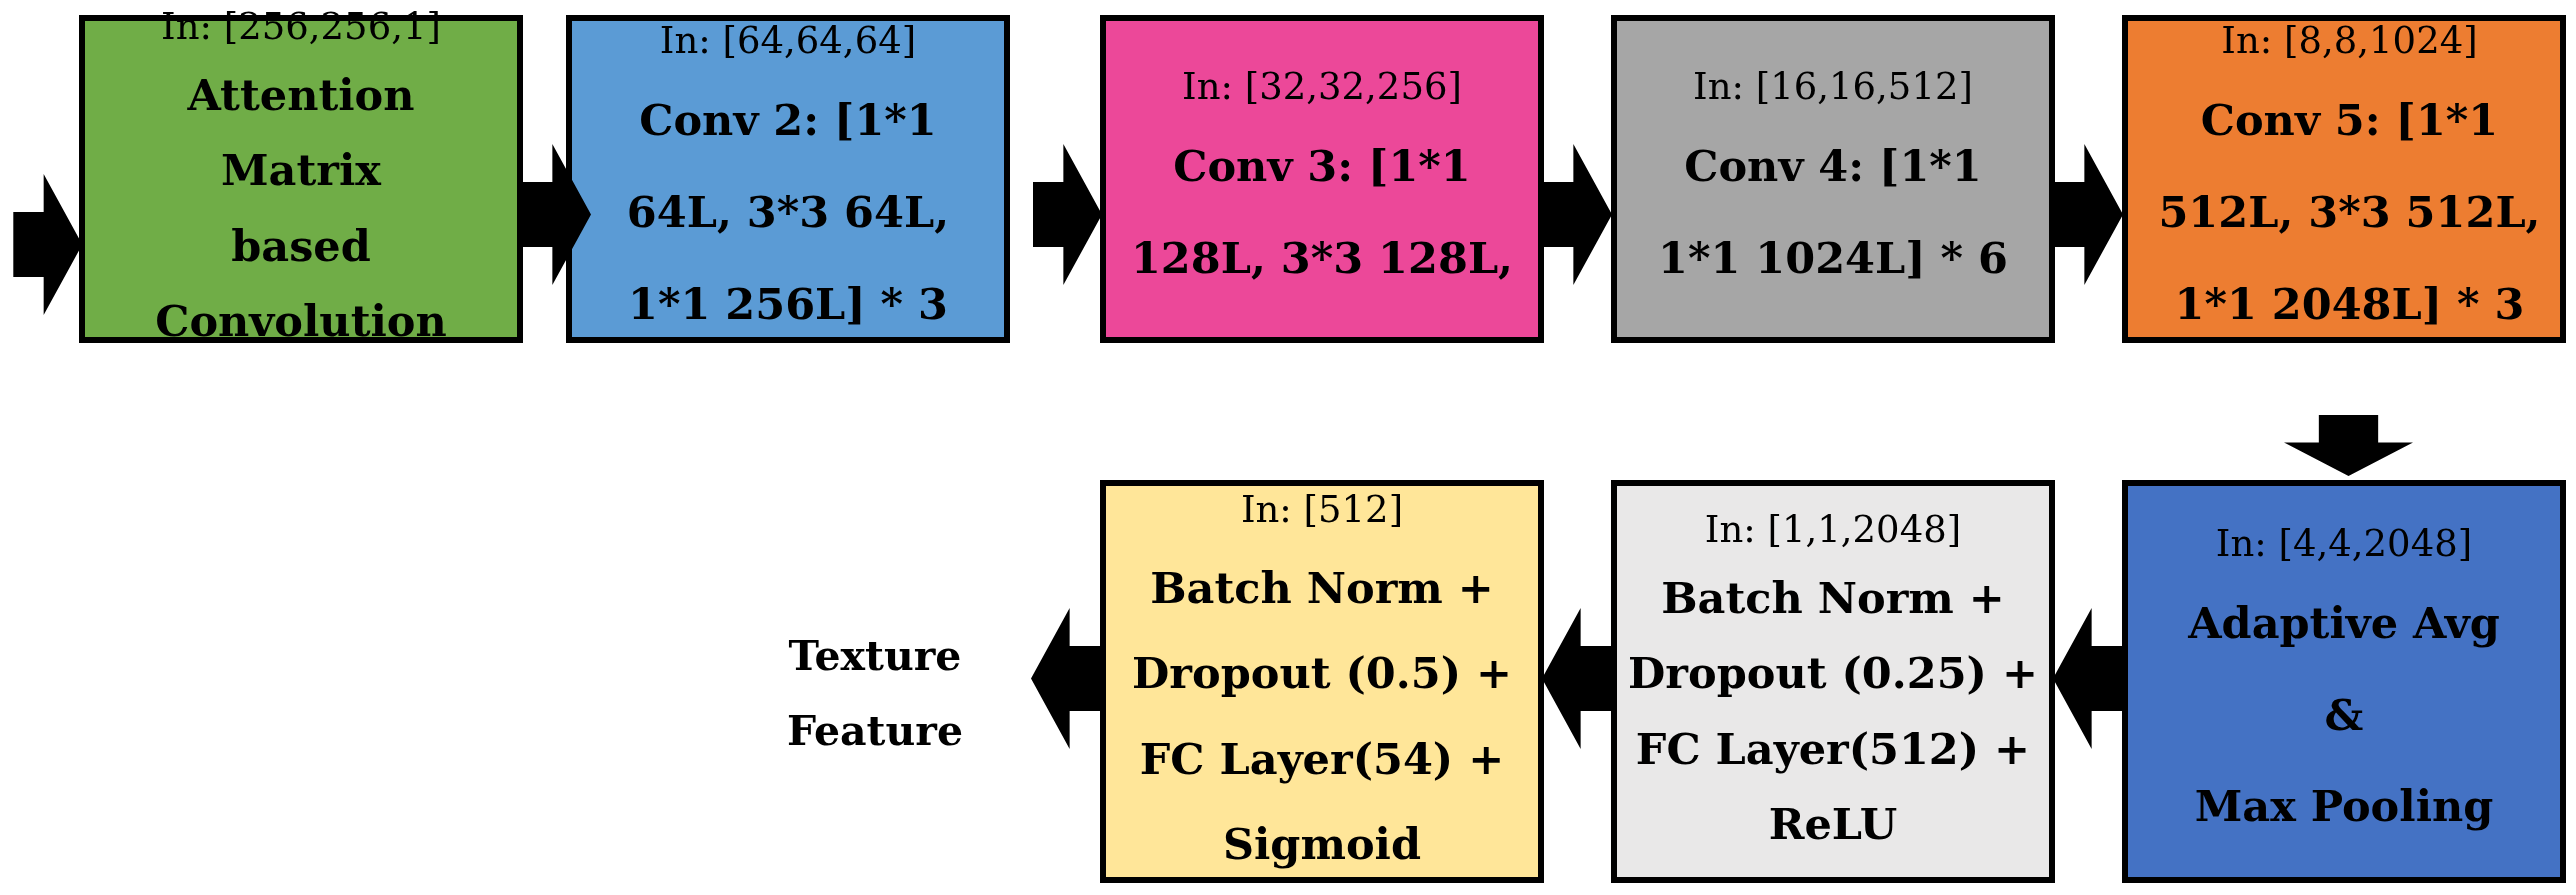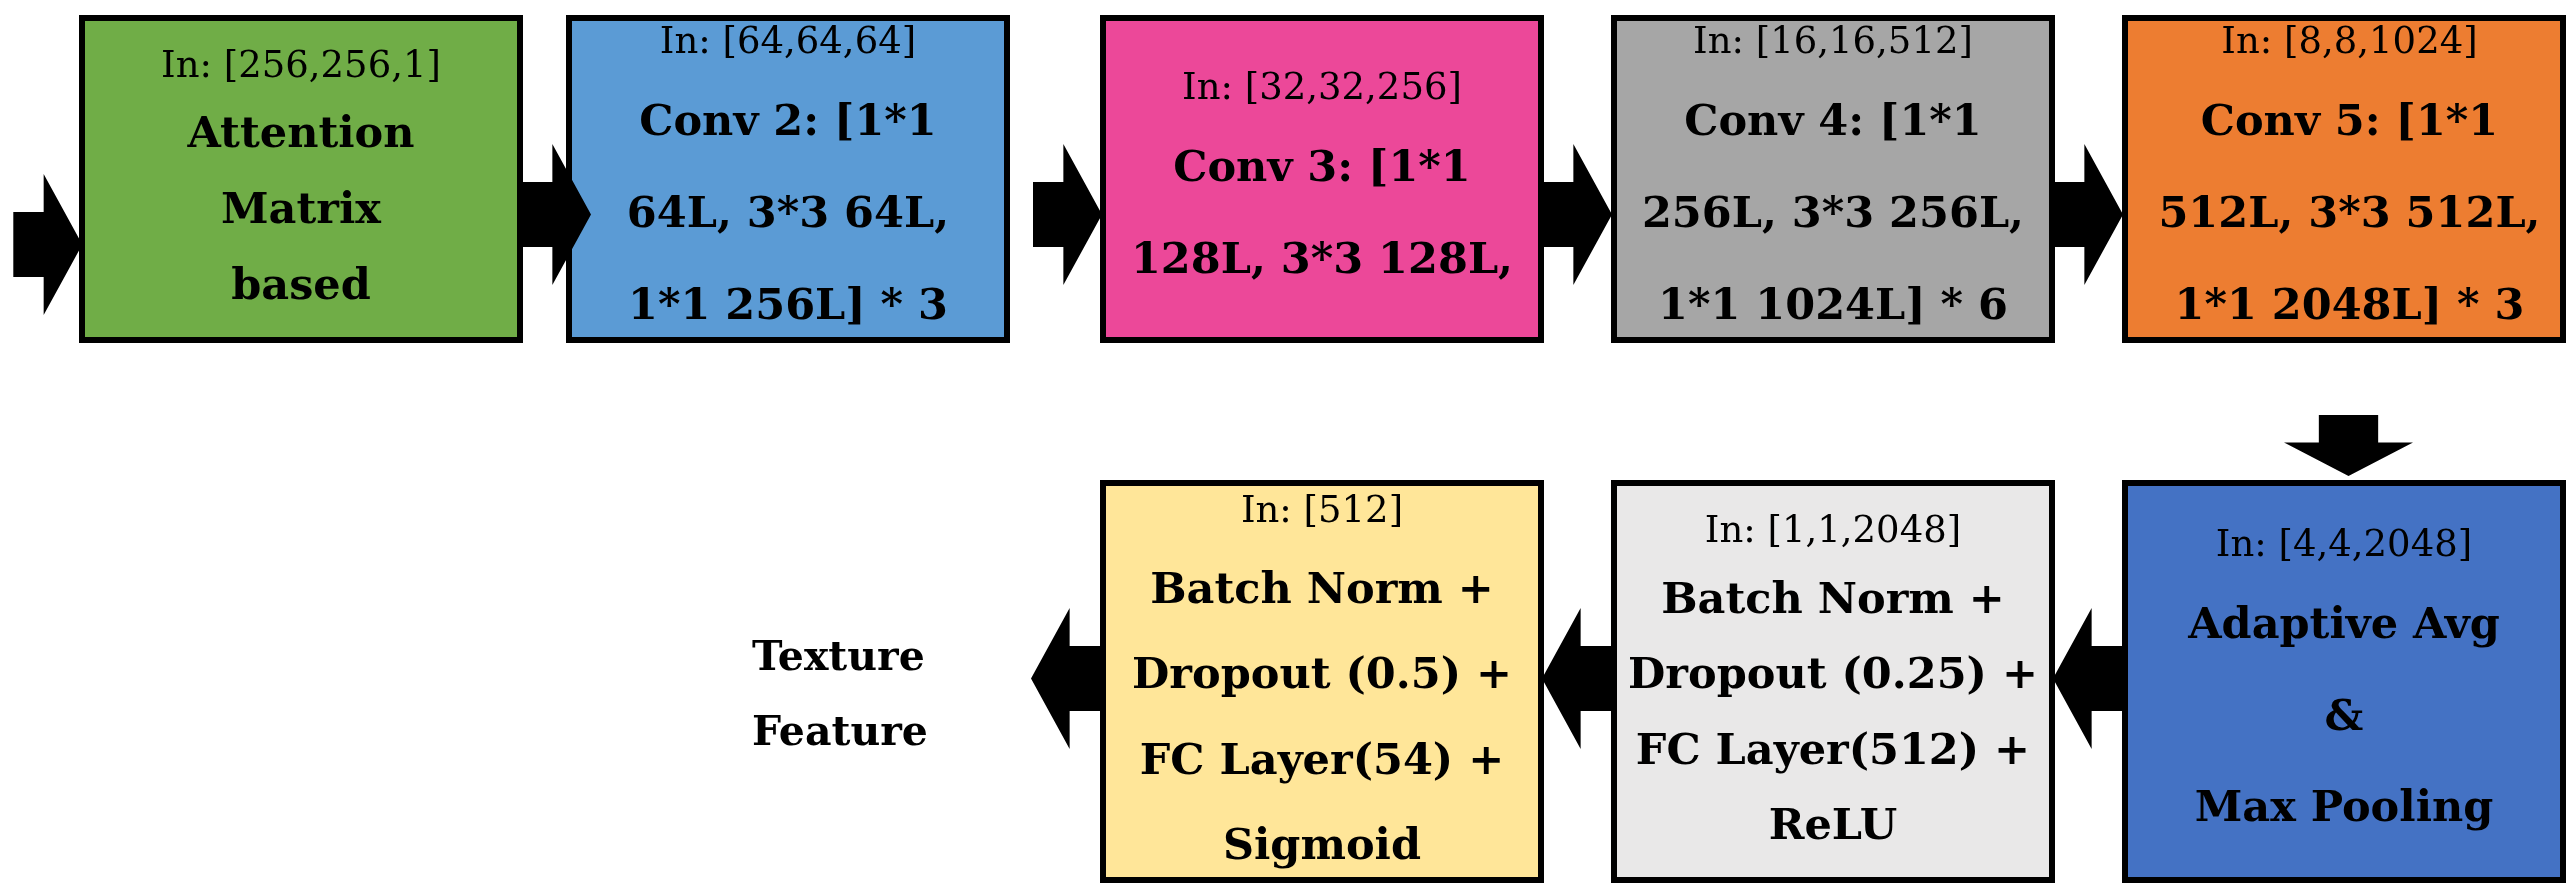--- a/index.html
+++ b/index.html
@@ -47,53 +47,53 @@
     width:69px;height:141px;
     clip-path:polygon(100% 27%,56% 27%,56% 0%,0% 50%,56% 100%,56% 73%,100% 73%);
   }
   .arrow-down{
     width:129px;height:61px;
     clip-path:polygon(27% 0%,73% 0%,73% 45%,100% 45%,50% 100%,0% 45%,27% 45%);
   }
   .texture-label{
     position:absolute;
     left:752px;top:619px;width:246px;
-    text-align:left;
+    text-align:center;
     font-size:41px;font-weight:700;line-height:75px;
   }
 </style>
 </head>
 <body>
 
 <div class="canvas">
 
   <div class="box row1 c1 f-green lines5">
     <div class="ln-in">In: [256,256,1]</div>
     <div class="ln-b">Attention</div>
     <div class="ln-b">Matrix</div>
     <div class="ln-b">based</div>
+    <div class="ln-b">Convolution</div>
   </div>
 
   <div class="box row1 c2 f-blue">
     <div class="ln-in">In: [64,64,64]</div>
     <div class="ln-b">Conv 2: [1*1</div>
     <div class="ln-b">64L, 3*3 64L,</div>
     <div class="ln-b">1*1 256L] * 3</div>
   </div>
 
   <div class="box row1 c3 f-gold">
     <div class="ln-in">In: [32,32,256]</div>
     <div class="ln-b">Conv 3: [1*1</div>
     <div class="ln-b">128L, 3*3 128L,</div>
   </div>
 
   <div class="box row1 c4 f-gray">
     <div class="ln-in">In: [16,16,512]</div>
     <div class="ln-b">Conv 4: [1*1</div>
-    <div class="ln-b">256L, 3*3 256L,</div>
     <div class="ln-b">1*1 1024L] * 6</div>
   </div>
 
   <div class="box row1 c5 f-orange">
     <div class="ln-in">In: [8,8,1024]</div>
     <div class="ln-b">Conv 5: [1*1</div>
     <div class="ln-b">512L, 3*3 512L,</div>
     <div class="ln-b">1*1 2048L] * 3</div>
   </div>
 

